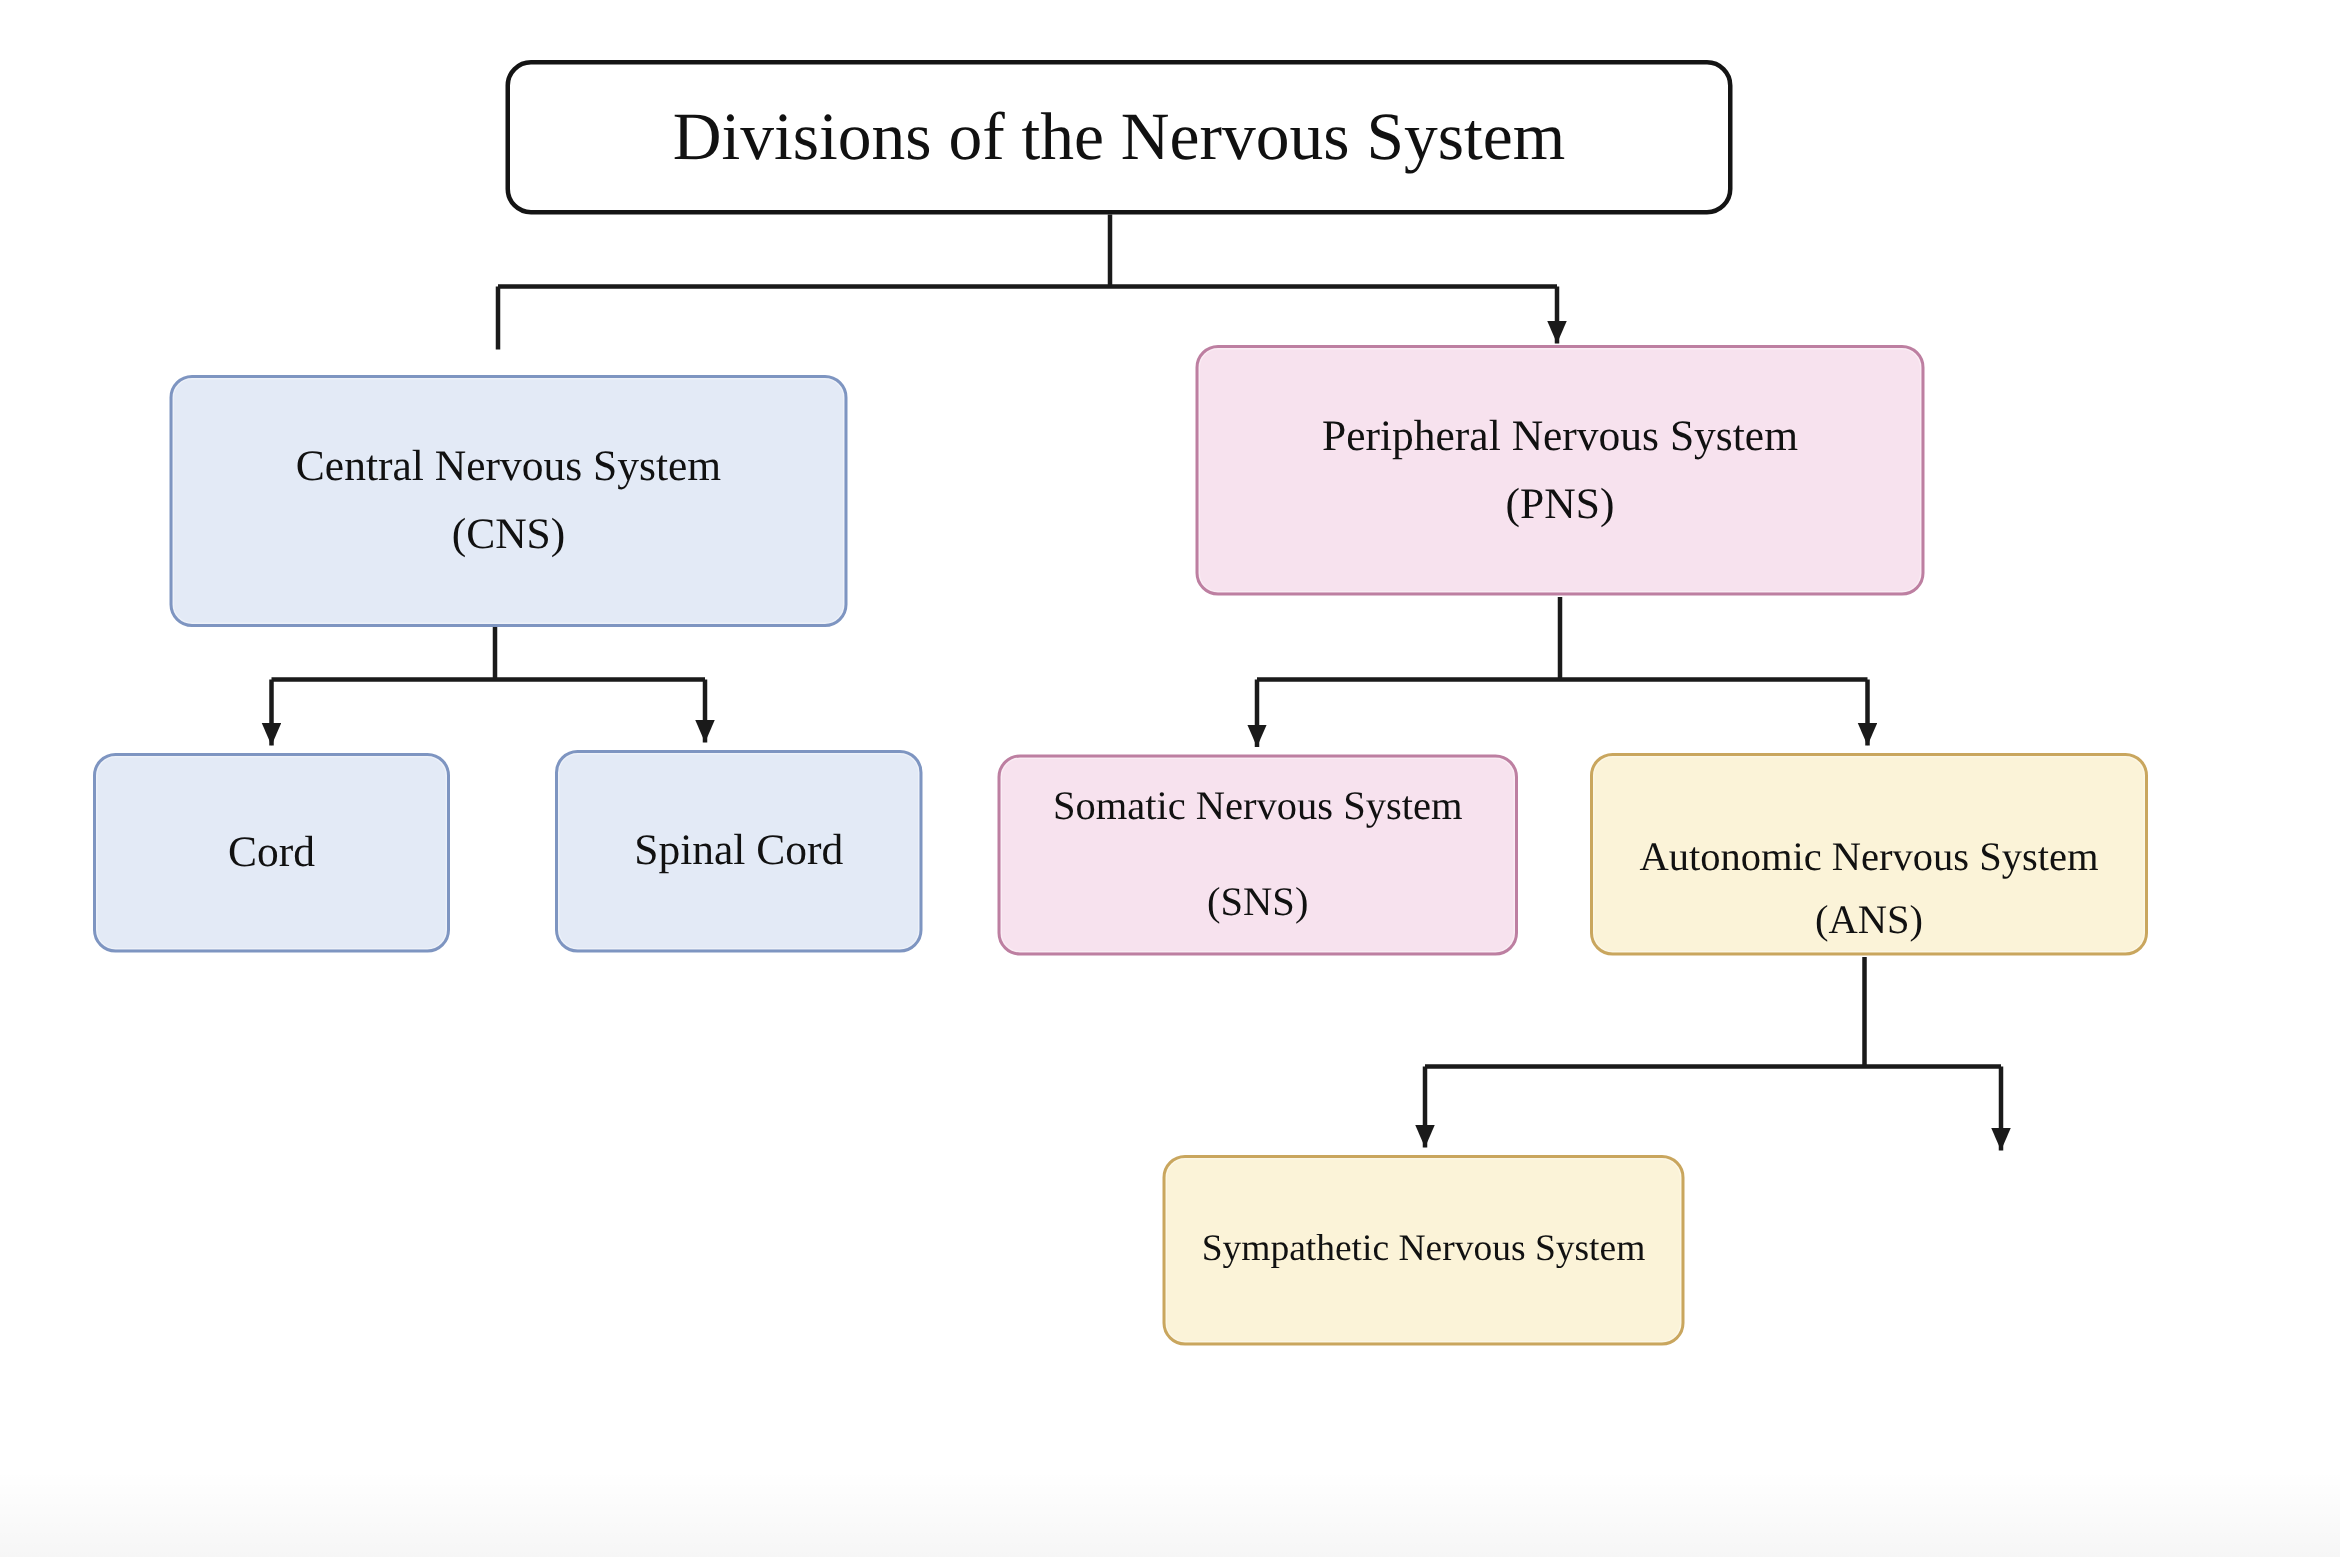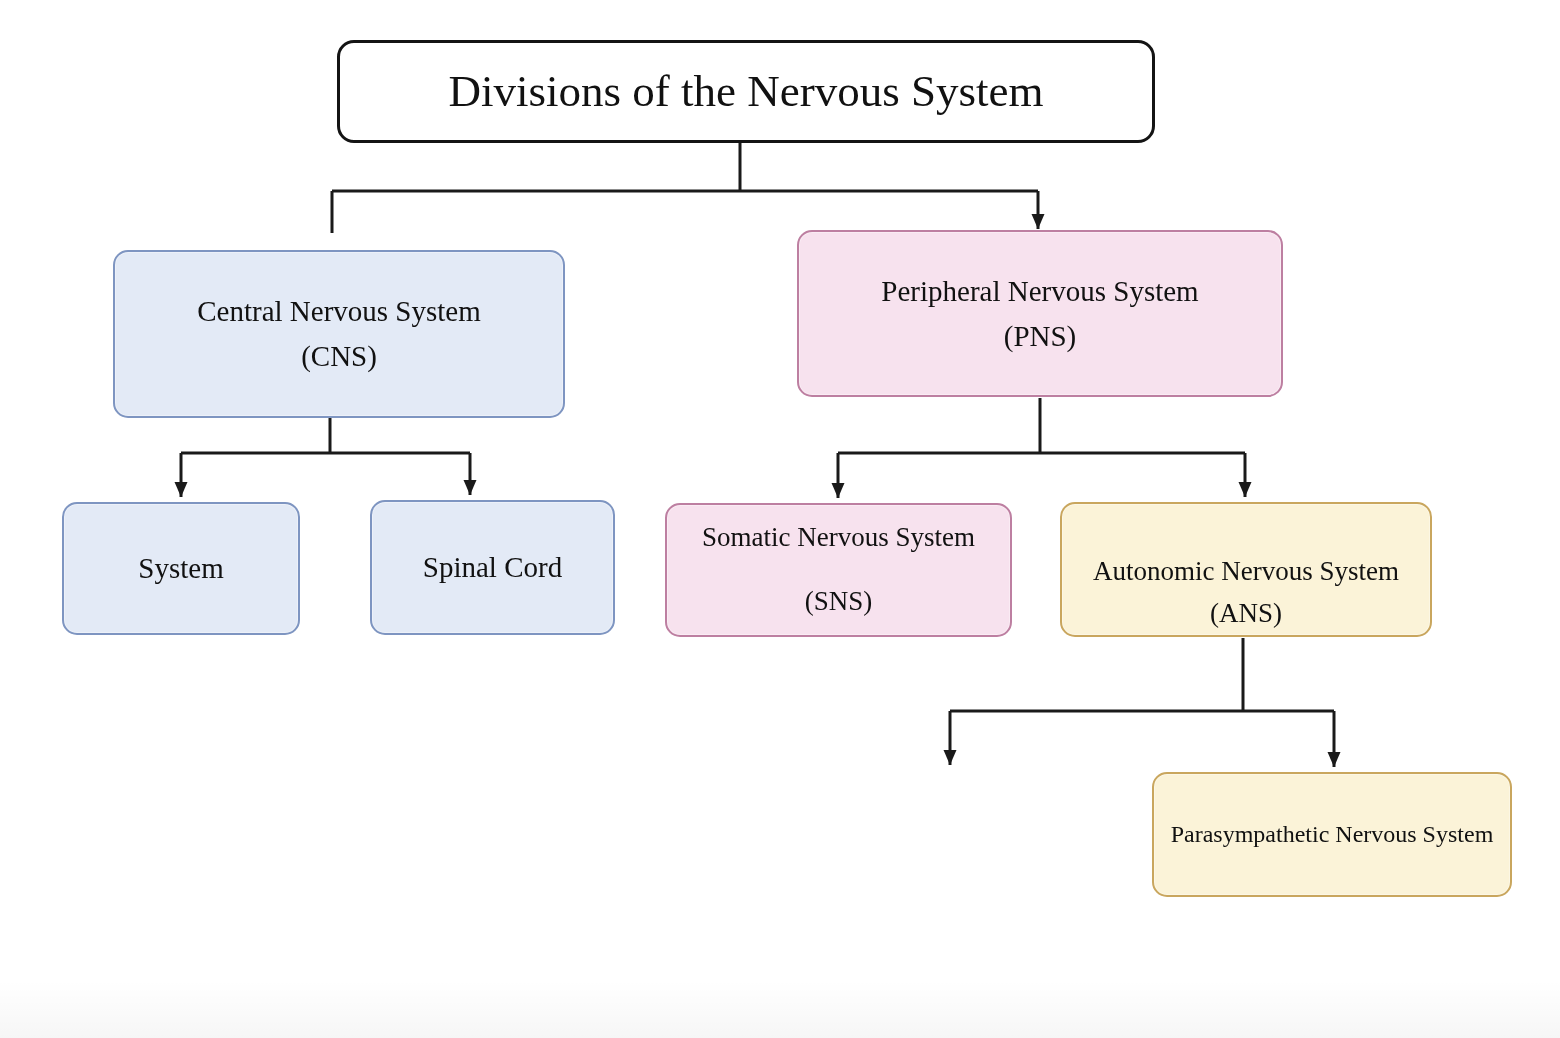--- a/index.html
+++ b/index.html
@@ -87,36 +87,36 @@
     <span class="nl">Central Nervous System</span>
     <span class="nl">(CNS)</span>
   </div>
 
   <div class="node pink n-pns">
     <span class="nl">Peripheral Nervous System</span>
     <span class="nl">(PNS)</span>
   </div>
 
   <div class="node blue n-brain">
-    <span class="nl">System</span>
+    <span class="nl">Cord</span>
   </div>
 
   <div class="node blue n-spinal">
     <span class="nl">Spinal Cord</span>
   </div>
 
   <div class="node pink n-sns">
     <span class="nl">Somatic Nervous System</span>
     <span class="nl">(SNS)</span>
   </div>
 
   <div class="node yellow n-ans">
     <span class="nl">Autonomic Nervous System</span>
     <span class="nl">(ANS)</span>
   </div>
 
+  <div class="node yellow n-symp">
+    <span class="nl">Sympathetic Nervous System</span>
+  </div>
 
-  <div class="node yellow n-para">
-    <span class="nl">Parasympathetic Nervous System</span>
-  </div>
 
   <div class="vignette"></div>
 </div>
 
 </body></html>

